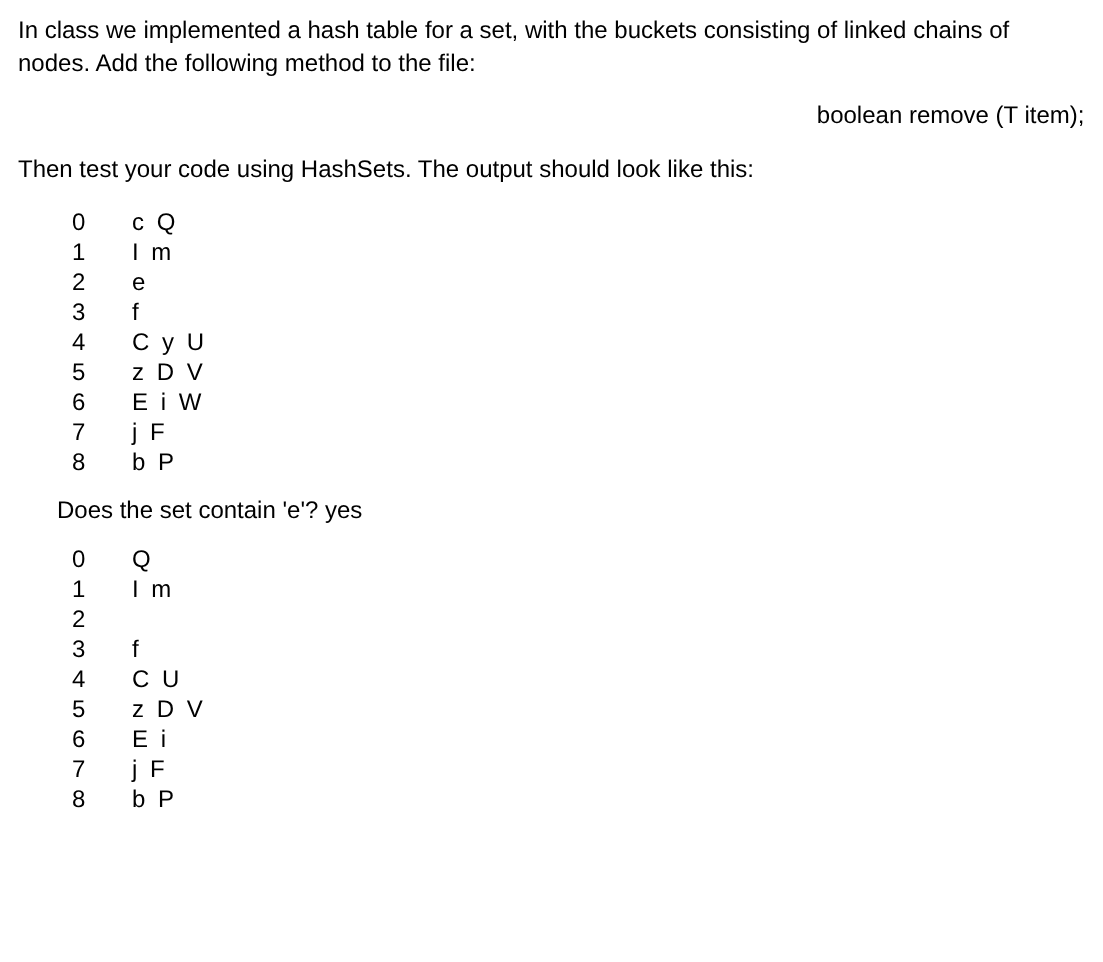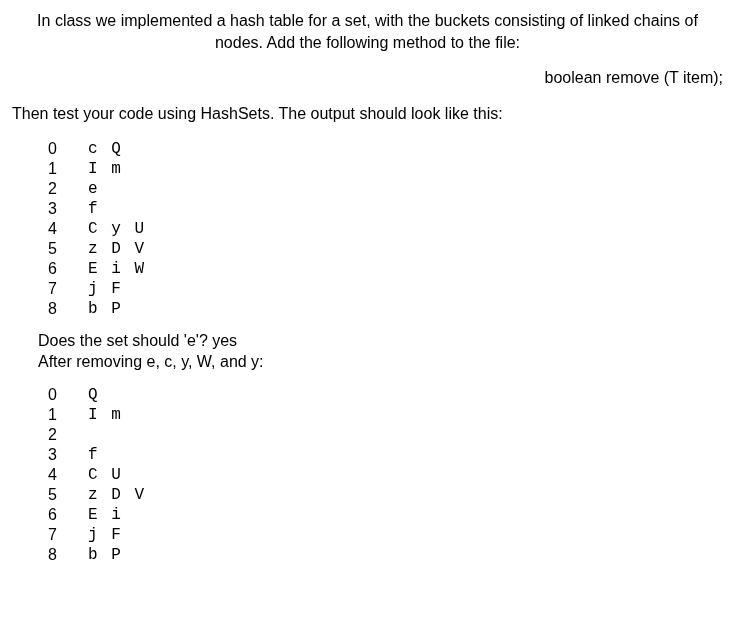--- a/index.html
+++ b/index.html
@@ -8,21 +8,20 @@
       color: #000;
       background: #fff;
       margin: 0;
       padding: 10px 12px;
       width: 735px;
       box-sizing: border-box;
       line-height: 1.35;
     }
     .intro {
       margin-bottom: 14px;
-      text-align: center;
     }
     .signature {
       margin: 8px 0 14px 14px;
       text-align: right;
     }
     .instruction {
       margin-bottom: 15px;
     }
     .table-block {
       margin-left: 36px;
@@ -32,21 +31,20 @@
       display: flex;
       line-height: 1.25;
     }
     .idx {
       width: 40px;
       flex: 0 0 40px;
     }
     .vals {
       letter-spacing: 2px;
       white-space: pre;
-      font-family: Liberation Mono, monospace;
     }
     .qa-block {
       margin-left: 26px;
       margin-top: 4px;
       margin-bottom: 12px;
     }
     .qa-line {
       line-height: 1.3;
     }
   </style>
@@ -92,22 +90,21 @@
     <span class="idx">7</span>
     <span class="vals">j F</span>
   </div>
   <div class="table-row">
     <span class="idx">8</span>
     <span class="vals">b P</span>
   </div>
 </div>
 
 <div class="qa-block">
-  <div class="qa-line">Does the set should 'e'? yes</div>
-  <div class="qa-line">After removing e, c, y, W, and y:</div>
+  <div class="qa-line">Does the set contain 'e'? yes</div>
 </div>
 
 <div class="table-block">
   <div class="table-row">
     <span class="idx">0</span>
     <span class="vals">Q</span>
   </div>
   <div class="table-row">
     <span class="idx">1</span>
     <span class="vals">I m</span>

